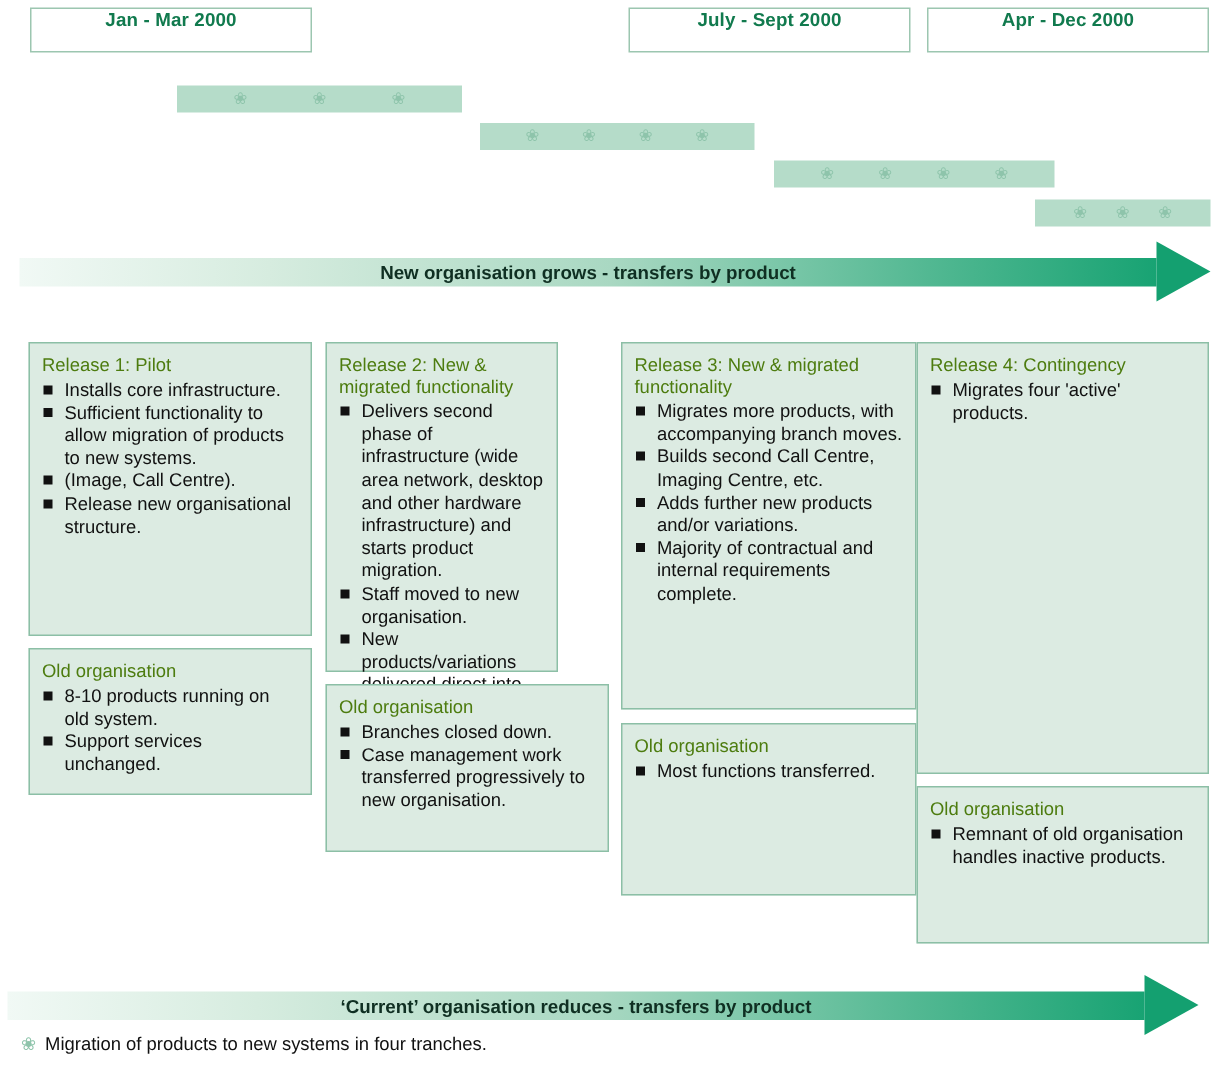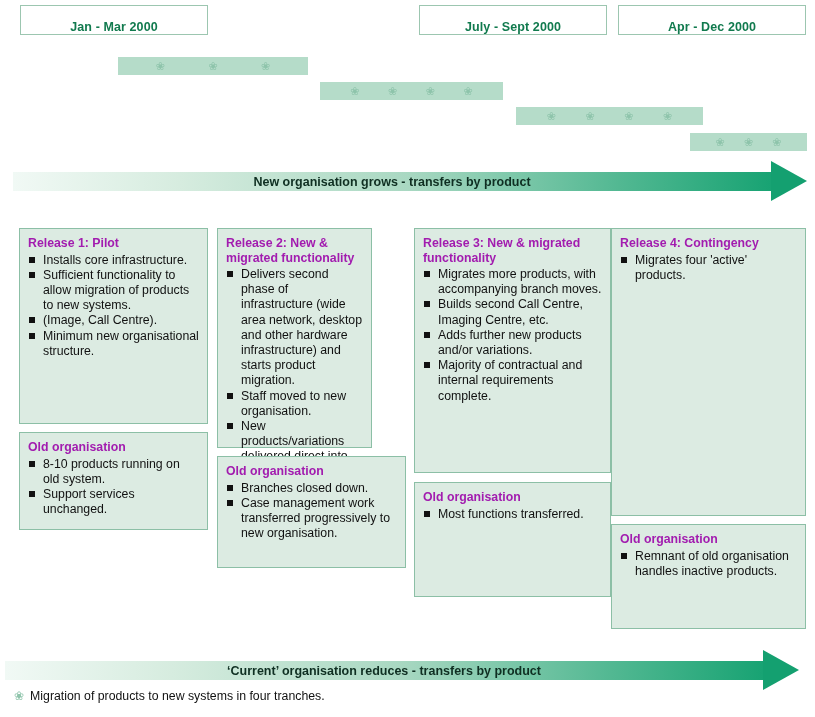--- a/index.html
+++ b/index.html
@@ -12,21 +12,21 @@
     overflow:hidden;
   }
   .stage{position:absolute;left:0;top:0;width:815px;height:717px;}
 
   
   .quarter{
     position:absolute;
     height:30px;
     border:1px solid #9cc6b0;
     background:#ffffff;
-    display:flex;align-items:flex-end;justify-content:center;
+    display:flex;align-items:flex-start;justify-content:center;
     box-sizing:border-box;
   }
   .quarter span{
     font-size:12.5px;font-weight:bold;color:#117a4e;
     letter-spacing:.1px;white-space:nowrap;
   }
 
   
   .tranche{
     position:absolute;height:18px;background:#b5dcc9;
@@ -59,21 +59,21 @@
   
   .panel{
     position:absolute;
     background:#dcebe2;
     border:1px solid #8cbfa6;
     box-sizing:border-box;
     padding:7px 8px 8px 8px;
   }
   .panel h3{
     margin:0 0 2px 0;
-    font-size:12.3px;font-weight:bold;color:#a21caf;
+    font-size:12.3px;font-weight:normal;color:#4d7c0f;
     line-height:14.5px;
   }
   .panel ul{margin:0;padding:0;list-style:none;}
   .panel li{
     position:relative;
     padding-left:15px;
     font-size:12.3px;line-height:15.2px;
     color:#111111;
     margin-bottom:0px;
   }
@@ -133,21 +133,21 @@
     <div class="arrow-head" style="left:758px;"></div>
     <div class="arrow-label" style="width:758px;text-align:center;">New organisation grows - transfers by product</div>
   </div>
 
   <div class="panel" style="left:19px;top:228px;width:189px;height:196px;">
     <h3>Release 1: Pilot</h3>
     <ul>
       <li><span class="bullet"></span><span>Installs core infrastructure.</span></li>
       <li><span class="bullet"></span><span>Sufficient functionality to allow migration of products to new systems.</span></li>
       <li><span class="bullet"></span><span>(Image, Call Centre).</span></li>
-      <li><span class="bullet"></span><span>Minimum new organisational structure.</span></li>
+      <li><span class="bullet"></span><span>Release new organisational structure.</span></li>
     </ul>
   </div>
   <div class="panel" style="left:19px;top:432px;width:189px;height:98px;">
     <h3>Old organisation</h3>
     <ul>
       <li><span class="bullet"></span><span>8-10 products running on old system.</span></li>
       <li><span class="bullet"></span><span>Support services unchanged.</span></li>
     </ul>
   </div>
 

